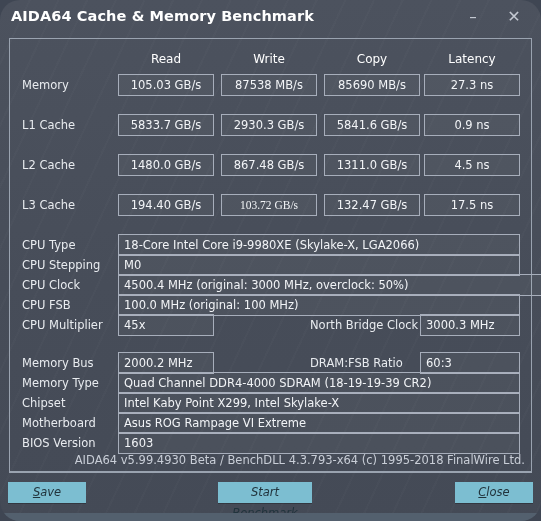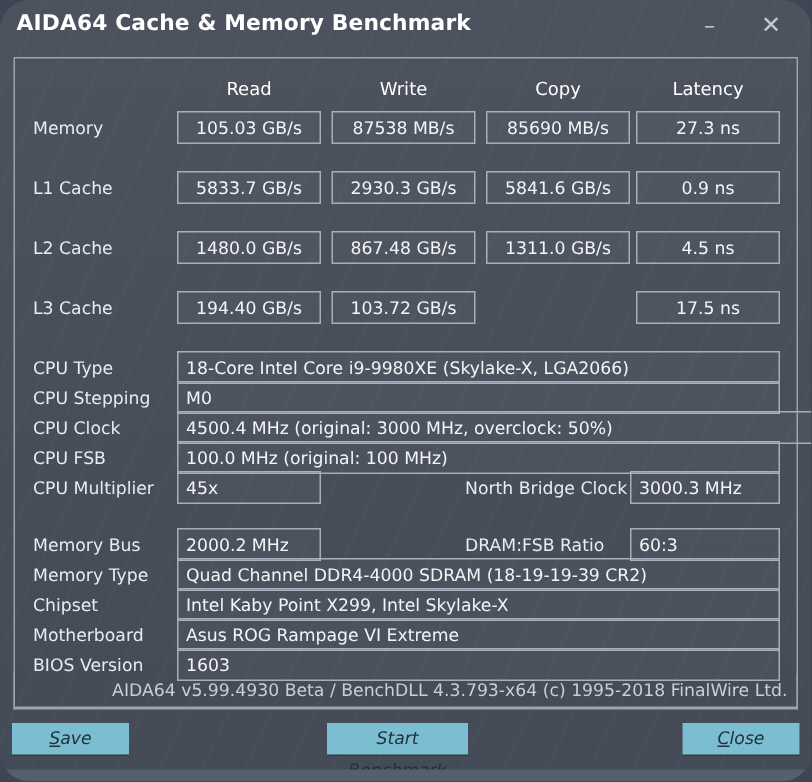--- a/index.html
+++ b/index.html
@@ -182,21 +182,22 @@
   <div class="vbox center" style="left:424px; top:114px; width:96px;">0.9 ns</div>
 
   <div class="lbl" style="left:22px; top:158px;">L2 Cache</div>
   <div class="vbox center" style="left:118px; top:154px; width:96px;">1480.0 GB/s</div>
   <div class="vbox center" style="left:221px; top:154px; width:96px;">867.48 GB/s</div>
   <div class="vbox center" style="left:324px; top:154px; width:96px;">1311.0 GB/s</div>
   <div class="vbox center" style="left:424px; top:154px; width:96px;">4.5 ns</div>
 
   <div class="lbl" style="left:22px; top:198px;">L3 Cache</div>
   <div class="vbox center" style="left:118px; top:194px; width:96px;">194.40 GB/s</div>
-  <div class="vbox center" style="left:221px; top:194px; width:96px;">103.72 GB/s</div>
+  <div class="vbox center" style="left:221px; top:194px; width:96px;font-family:Liberation Serif, serif;">103.72 GB/s</div>
+  <div class="vbox center" style="left:324px; top:194px; width:96px;">132.47 GB/s</div>
   <div class="vbox center" style="left:424px; top:194px; width:96px;">17.5 ns</div>
 
   <div class="lbl" style="left:22px; top:238px;">CPU Type</div>
   <div class="vbox left" style="left:118px; top:234px; width:402px;">18-Core Intel Core i9-9980XE  (Skylake-X, LGA2066)</div>
 
   <div class="lbl" style="left:22px; top:258px;">CPU Stepping</div>
   <div class="vbox left" style="left:118px; top:254px; width:402px;">M0</div>
 
   <div class="lbl" style="left:22px; top:278px;">CPU Clock</div>
   <div class="vbox left" style="left:118px; top:274px; width:446px;">4500.4 MHz  (original: 3000 MHz, overclock: 50%)</div>

